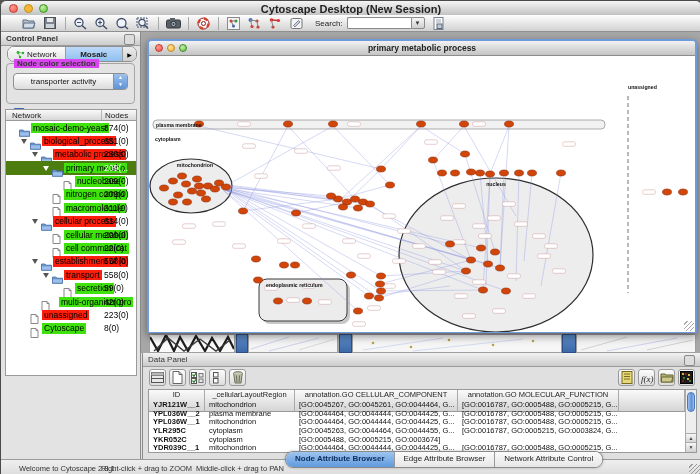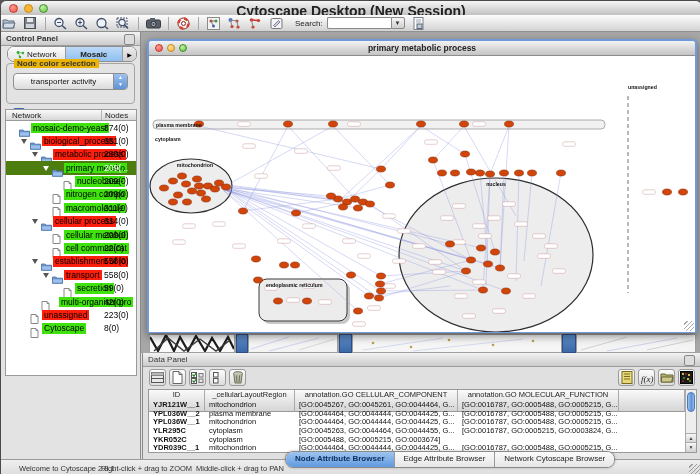--- a/index.html
+++ b/index.html
@@ -6,44 +6,44 @@
   #app{position:relative;width:700px;height:474px;font-family:"Liberation Sans",sans-serif;
        background:#e4e4e4;overflow:hidden;border:1px solid #4a4a4a;border-radius:6px 6px 0 0;
        -webkit-font-smoothing:antialiased;}
   
   #titlebar{position:absolute;left:0;top:0;width:700px;height:14px;
     background:linear-gradient(#f5f5f5,#c2c2c2);border-bottom:1px solid #8d8d8d;border-radius:6px 6px 0 0;}
   .light{position:absolute;top:2.5px;width:9px;height:9px;border-radius:50%;box-sizing:border-box;}
   #light-close{left:8px;background:radial-gradient(circle at 35% 30%,#ff9a90,#f0544a);border:1px solid #c33a30;}
   #light-min{left:23px;background:radial-gradient(circle at 35% 30%,#ffe2a0,#f7b633;);border:1px solid #c48c1e;background-color:#f7b633;}
   #light-zoom{left:38px;background:radial-gradient(circle at 35% 30%,#c4f0a8,#5fc53a);border:1px solid #3f8f28;}
-  #win-title{position:absolute;left:0;right:0;top:1.5px;text-align:center;font-size:14px;font-weight:bold;color:#222;}
+  #win-title{position:absolute;left:0;right:0;top:1.5px;text-align:center;font-size:11px;font-weight:bold;color:#222;}
   
   #toolbar{position:absolute;left:0;top:14px;width:700px;height:17px;
-    background:linear-gradient(#fdfdfd,#d2d2d2);border-bottom:1px solid #909090;display:flex;align-items:center;padding-left:0;box-sizing:border-box;}
+    background:linear-gradient(#fdfdfd,#d2d2d2);border-bottom:1px solid #909090;display:flex;align-items:center;padding-left:20px;box-sizing:border-box;}
   .tbi{width:16px;height:15px;margin-right:5px;display:inline-flex;align-items:center;justify-content:center;flex:0 0 auto;}
   .tb-div{width:1px;height:13px;background:#a8a8a8;margin:0 6px 0 2px;flex:0 0 auto;}
   #search-label{font-size:8px;color:#222;margin:0 4px 0 6px;}
   #search-wrap{position:relative;width:78px;height:12px;flex:0 0 auto;}
   #search-input{position:absolute;left:0;top:0;width:64px;height:12px;border:1px solid #8a8a8a;border-right:none;
      font-size:8px;padding:0 2px;box-sizing:border-box;background:#fff;border-radius:2px 0 0 2px;outline:none;}
   #search-drop{position:absolute;right:0;top:0;width:14px;height:12px;background:linear-gradient(#f6f6f6,#cfcfcf);
      border:1px solid #8a8a8a;box-sizing:border-box;border-radius:0 2px 2px 0;font-size:6px;color:#333;text-align:center;line-height:11px;}
   
   #control-panel{position:absolute;left:0;top:31px;width:140px;height:427px;background:#e3e3e3;border-right:1px solid #8a8a8a;box-sizing:border-box;}
   #cp-titlebar{position:absolute;left:0;top:0;width:100%;height:13px;background:linear-gradient(#f2f2f2,#cccccc);border-bottom:1px solid #9b9b9b;}
   #cp-title{position:absolute;left:5px;top:2px;font-size:8px;font-weight:bold;color:#333;}
   #cp-float{position:absolute;right:5px;top:2px;width:9px;height:9px;border:1px solid #888;border-radius:2px;background:#ddd;}
   #cp-tabs{position:absolute;left:6px;top:14px;width:128px;height:14px;display:flex;border:1px solid #8f8f8f;border-radius:7px;overflow:hidden;background:#fff;}
   .cp-tab{flex:1;display:flex;align-items:center;justify-content:center;font-size:8px;color:#222;background:linear-gradient(#fcfcfc,#e2e2e2);border-right:1px solid #9a9a9a;}
   .cp-tab.active{background:linear-gradient(#bcd9f8,#8fc0ef);font-weight:bold;}
   #cp-tab-more{width:13px;display:flex;align-items:center;justify-content:center;font-size:6px;background:linear-gradient(#ececec,#cfcfcf);flex:0 0 auto;}
   .net-glyph{width:8px;height:8px;margin-right:3px;}
   #cp-group{position:absolute;left:5px;top:31px;width:129px;height:41px;border:1px solid #a5a5a5;border-radius:4px;box-sizing:border-box;}
-  #cp-group-label{position:absolute;left:7px;top:-5px;font-size:8px;font-weight:bold;color:#333;background:#eab308;padding:0 3px;}
+  #cp-group-label{position:absolute;left:7px;top:-5px;font-size:8px;font-weight:bold;color:#333;background:#d946ef;padding:0 3px;}
   #cp-combo{position:absolute;left:6px;top:9px;width:115px;height:17px;border:1px solid #8f8f8f;border-radius:4px;
       background:linear-gradient(#ffffff,#dcdcdc);box-sizing:border-box;}
   #cp-combo-text{position:absolute;left:0;right:14px;top:3px;text-align:center;font-size:8px;color:#111;}
   #cp-combo-btn{position:absolute;right:0;top:0;width:13px;height:15px;border-left:1px solid #8f8f8f;border-radius:0 3px 3px 0;
       background:linear-gradient(#9dc1ee,#5f93d6);color:#fff;font-size:5px;line-height:7px;text-align:center;}
   #cp-check-row{position:absolute;left:12px;top:76px;height:12px;display:flex;align-items:center;}
   #cp-checkbox{width:10px;height:10px;border:1px solid #3a6ab2;border-radius:2px;background:linear-gradient(#7fb0ea,#3f7bd0);
       color:#fff;font-size:9px;line-height:10px;text-align:center;font-weight:bold;}
   #cp-check-label{font-size:8.5px;color:#111;margin-left:5px;}
   #tree-header{position:absolute;left:4px;top:77px;width:132px;height:12px;
@@ -767,21 +767,21 @@
         </div>
       <div id="dp-scroll">
         <div id="dp-thumb"></div>
         <div class="scr-btn" style="bottom:9px;">▲</div>
         <div class="scr-btn" style="bottom:0;">▼</div>
       </div>
     </div>
     <div id="dp-tabs">
         <div class="dp-tab active">Node Attribute Browser</div>
         <div class="dp-tab">Edge Attribute Browser</div>
-        <div class="dp-tab">Network Cytoscape Browser</div>
+        <div class="dp-tab">Network Attribute Control</div>
       </div>
   </div>
 
   <div id="status-bar">
     <span class="status-item" style="left:18px;">Welcome to Cytoscape 2.8.1</span>
     <span class="status-item" style="left:100px;">Right-click + drag to ZOOM</span>
     <span class="status-item" style="left:195px;">Middle-click + drag to PAN</span>
     <span id="app-grip"></span>
   </div>
 

